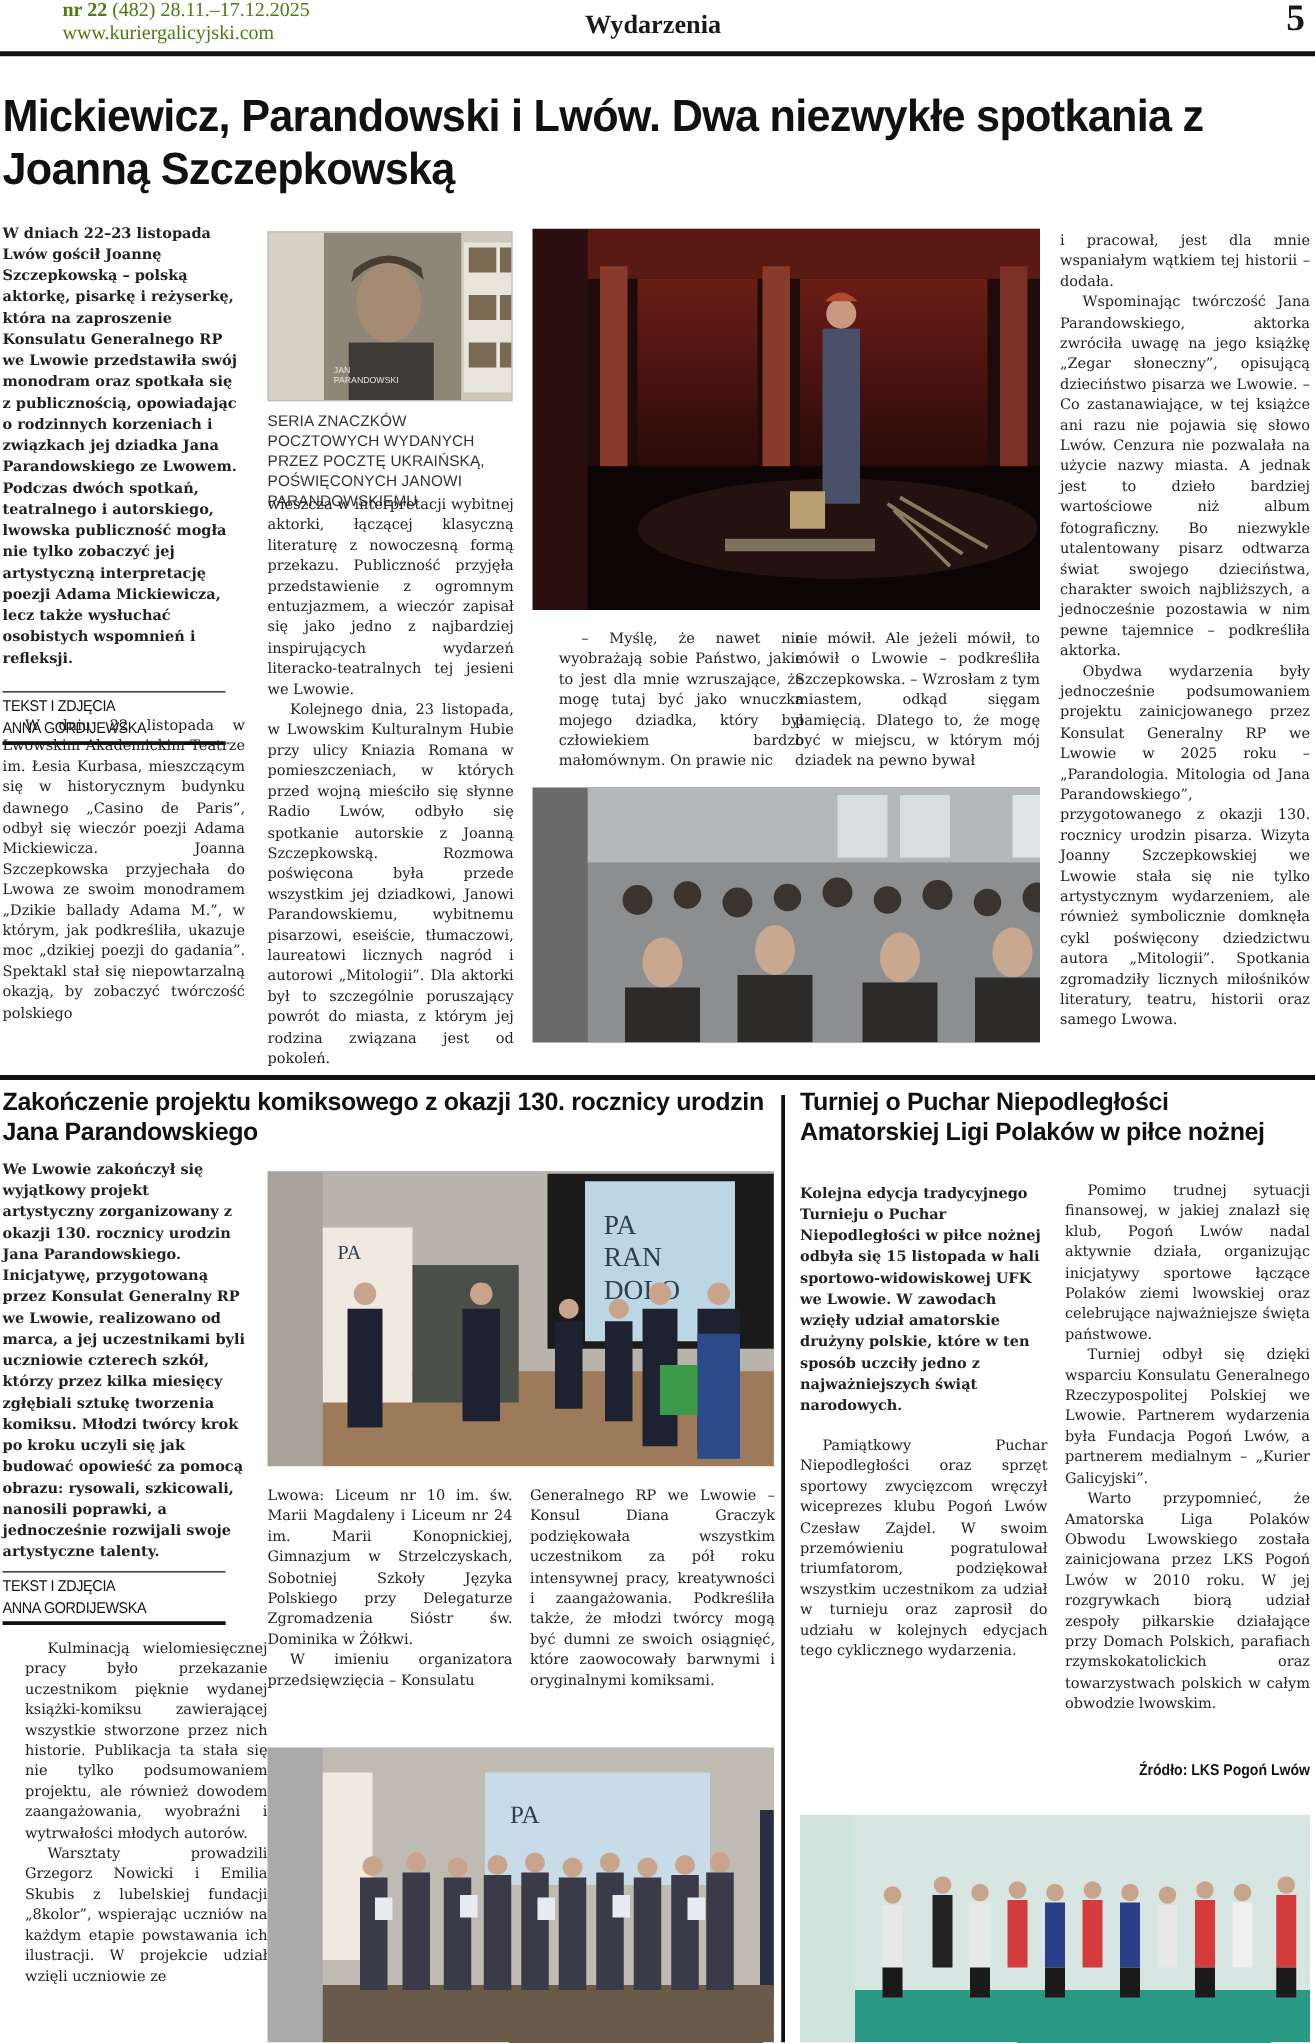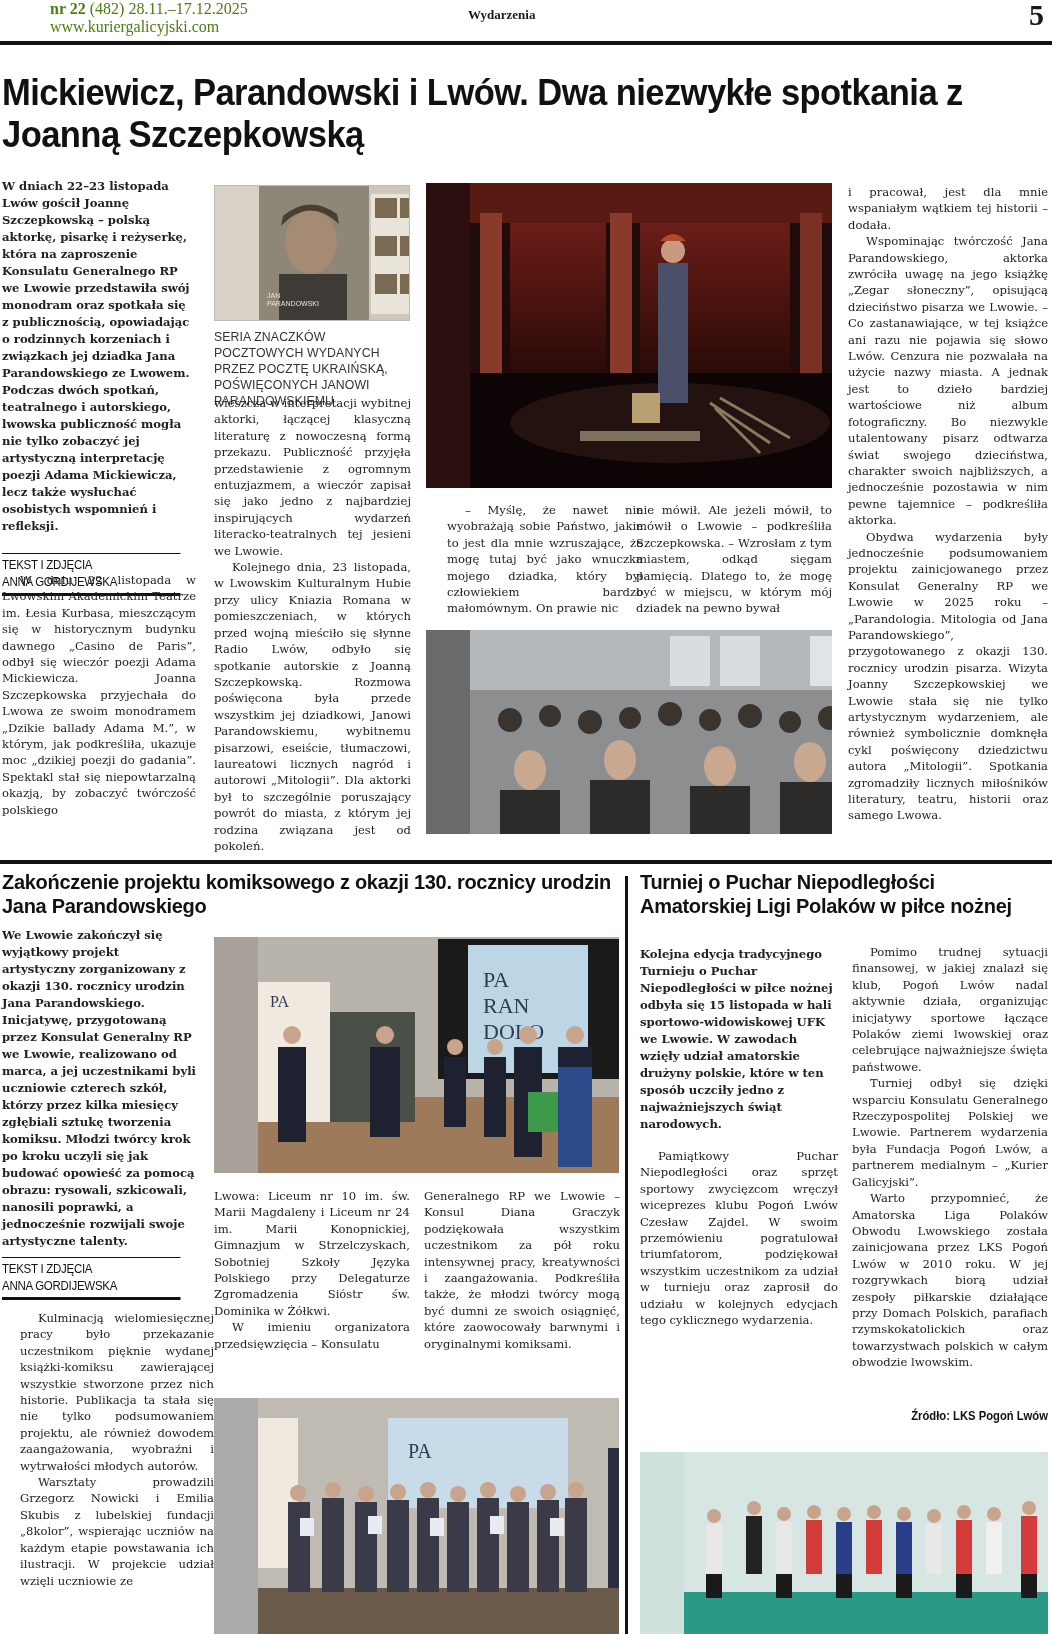--- a/index.html
+++ b/index.html
@@ -1,20 +1,20 @@
 <!DOCTYPE html>
 <html><head>
 <meta charset="utf-8">
 <style>
   * { box-sizing: border-box; margin: 0; padding: 0; }
   body { width: 1052px; height: 1634px; background: #fff; color: #1a1a1a; font-family: "DejaVu Serif", serif; position: relative; overflow: hidden; }
   .abs { position: absolute; }
   .hdr-left { left: 2px; top: 0px; font-family: "Liberation Serif", serif; font-size: 16px; line-height: 18px; color:#4d7c0f;margin-left:48px; }
   .hdr-left b { font-weight: bold; }
-  .hdr-center { left: 468px; top: 7px; font-family: "Liberation Serif", serif; font-weight: bold; font-size: 13px; }
+  .hdr-center { left: 468px; top: 7px; font-family: "Liberation Serif", serif; font-weight: bold; font-size: 21px; }
   .hdr-num { right: 8px; top: -2px; font-family: "Liberation Serif", serif; font-weight: bold; font-size: 30px; }
   .rule-top { left: 0; top: 41px; width: 1052px; height: 4px; background: #111; }
   .headline { left: 2px; top: 72px; width: 1050px; font-family: "Liberation Sans", sans-serif; font-weight: bold; font-size: 36px; line-height: 42px; letter-spacing: -0.6px; color: #111; transform: scaleX(0.96); transform-origin: left; }
   .lead { font-family: "DejaVu Serif", serif; font-weight: bold; font-size: 11.6px; line-height: 17px; color: #222; }
   .body { font-family: "DejaVu Serif", serif; font-size: 11.6px; line-height: 16.4px; color: #222; text-align: justify; hyphens: manual; }
   .body p { text-indent: 18px; }
   .body p.noind { text-indent: 0; }
   .byline { font-family: "Liberation Sans", sans-serif; font-size: 12.5px; line-height: 17px; color: #111; text-transform: uppercase; border-top: 1.5px solid #111; border-bottom: 3px solid #111; padding: 3px 0 2px; letter-spacing: -0.3px; transform: scaleX(0.92); transform-origin: left; }
   .caption { font-family: "Liberation Sans", sans-serif; font-size: 12.3px; line-height: 16px; color: #333; text-transform: uppercase; letter-spacing: 0.1px; }
   .photo { overflow: hidden; padding-left: 44px; }

